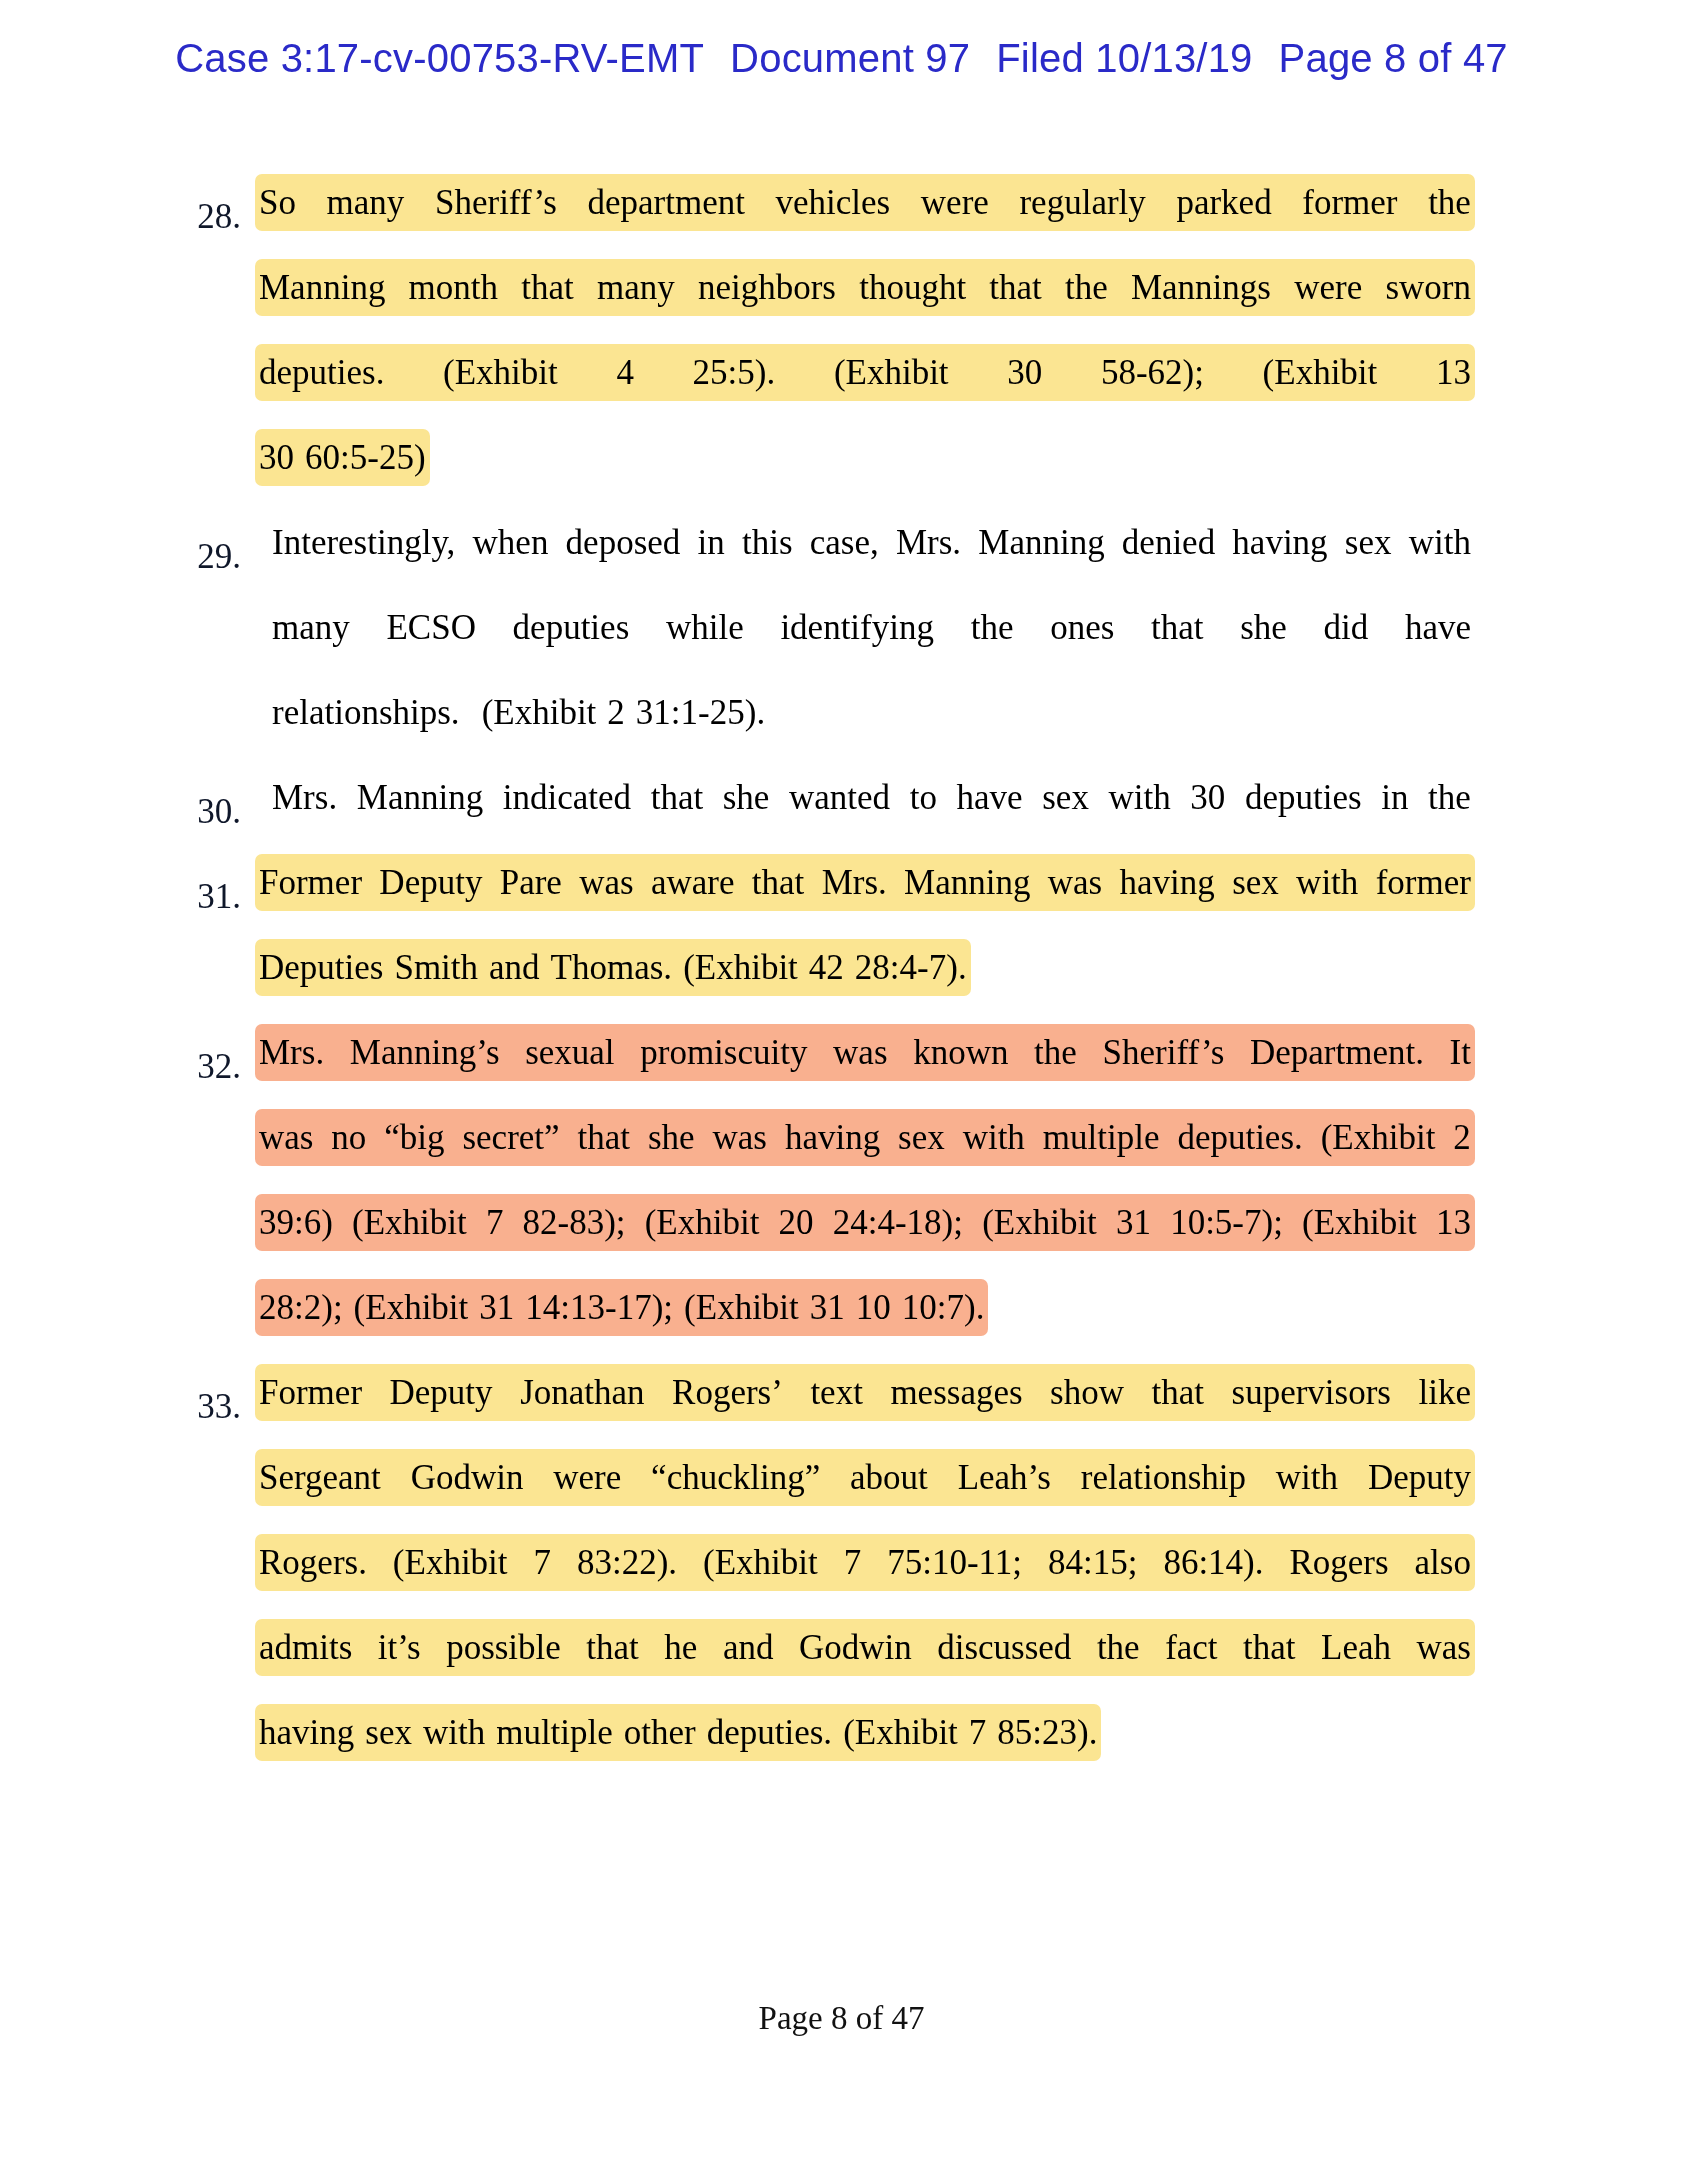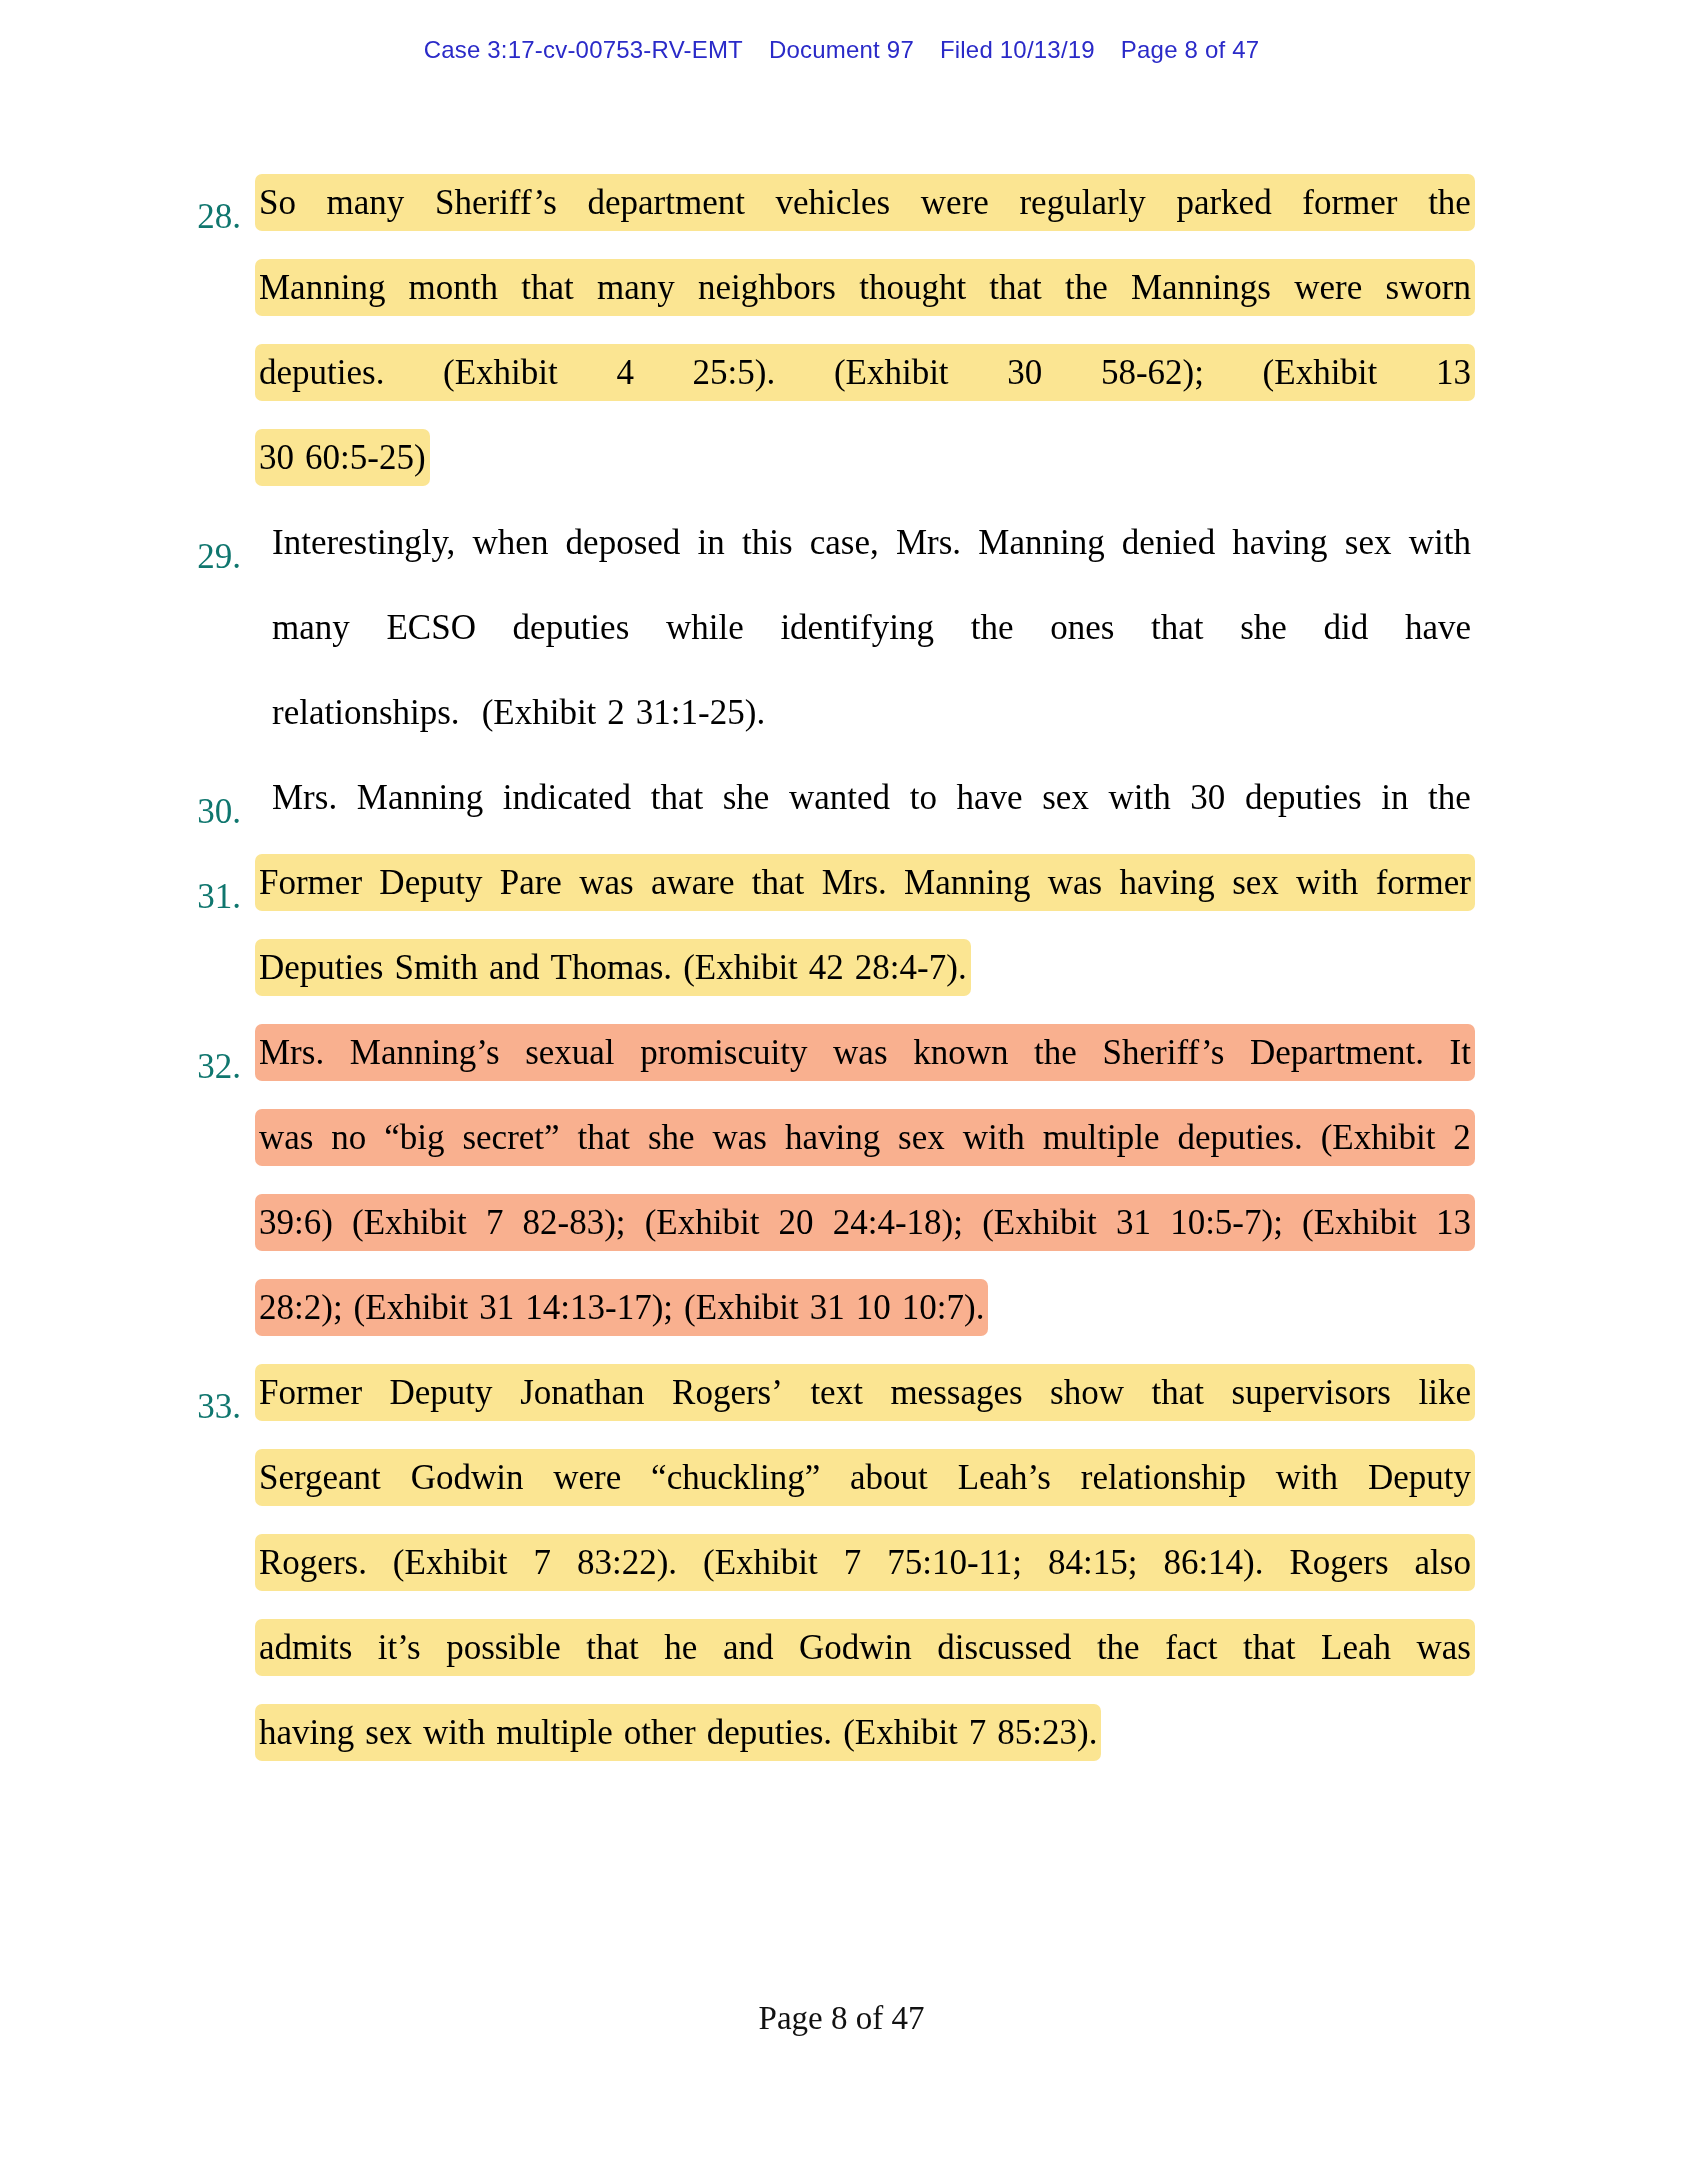--- a/index.html
+++ b/index.html
@@ -24,21 +24,21 @@
 
   
   .ecf-header {
     position: absolute;
     top: 36px;
     left: 0;
     width: 1683px;
     text-align: center;
     color: #2a2ac8;
     font-family: "Liberation Sans", "DejaVu Sans", sans-serif;
-    font-size: 24px;
+    font-size: 40px;
     letter-spacing: 0.2px;
     white-space: nowrap;
   }
   .ecf-header .seg { display: inline-block; }
   .ecf-header .gap { display: inline-block; width: 26px; }
 
   
   .body-block {
     position: absolute;
     top: 174px;
@@ -52,21 +52,21 @@
     margin-bottom: 0;
   }
   .item-number {
     position: absolute;
     left: 0;
     top: 0;
     width: 53px;
     text-align: right;
     font-size: 35px;
     line-height: 85px;
-    color: #0f766e;
+    color: #0f172a;
   }
 
   .lines { display: block; }
 
   .line {
     display: flex;
     align-items: baseline;
     height: 85px;
     font-size: 35px;
     line-height: 85px;

